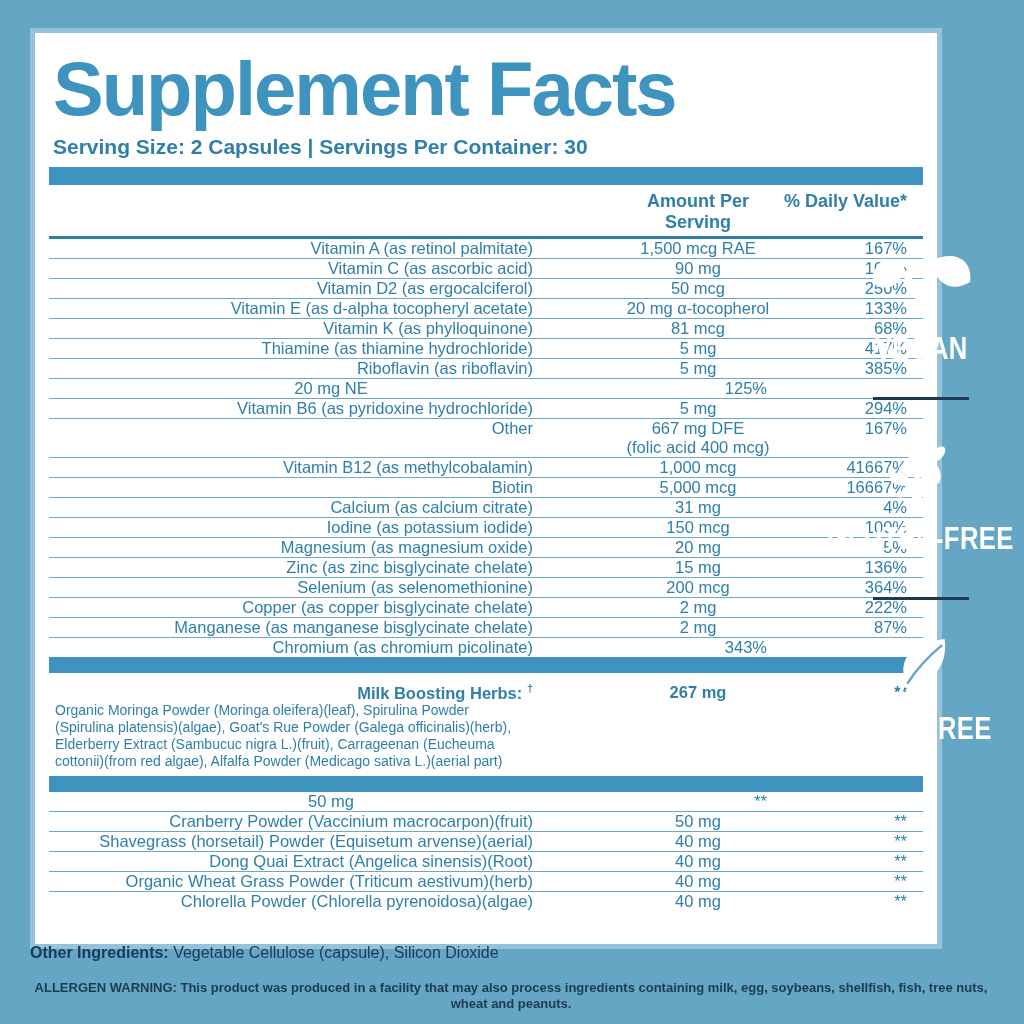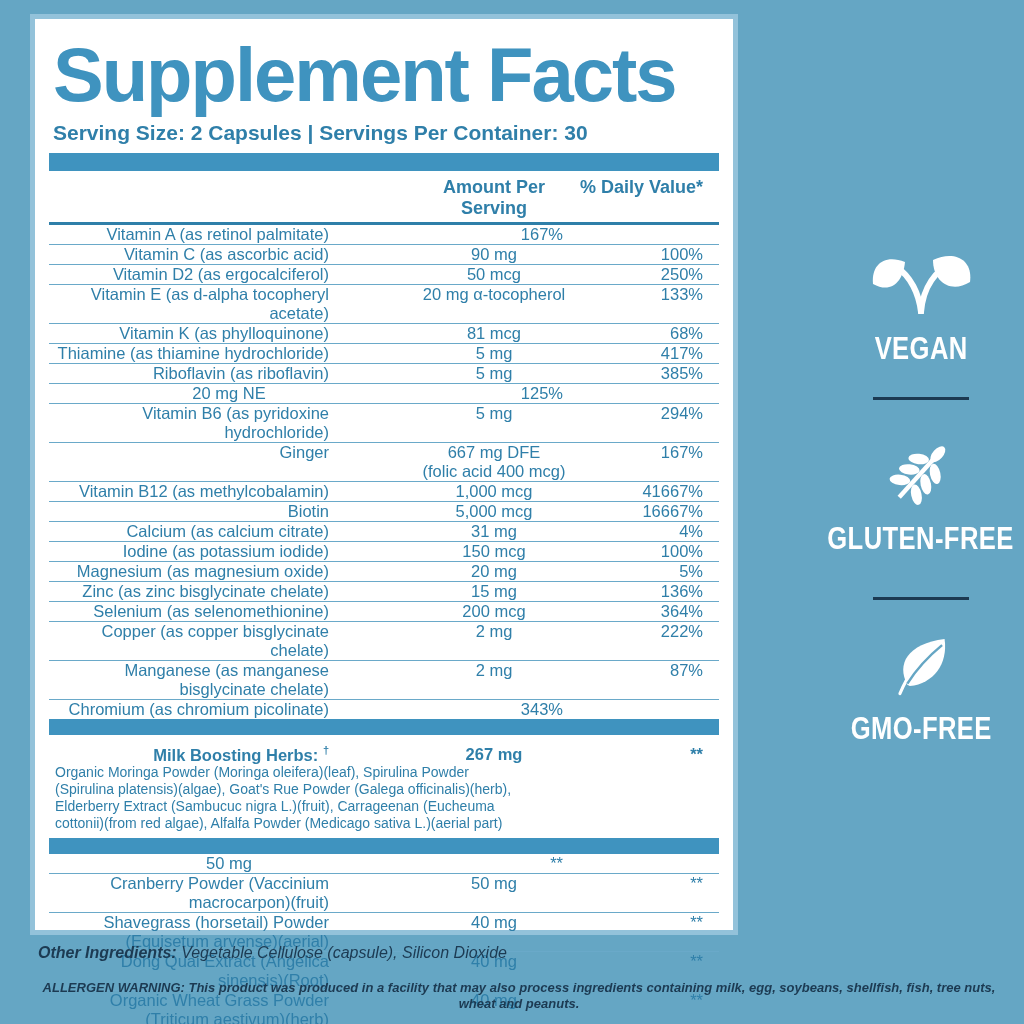--- a/index.html
+++ b/index.html
@@ -3,21 +3,21 @@
 <meta charset="utf-8">
 <style>
   html,body{margin:0;padding:0;}
   body{
     width:1024px;height:1024px;position:relative;overflow:hidden;
     background:var(--bg,#65a6c4);
     font-family:"Liberation Sans", sans-serif;
     -webkit-font-smoothing:antialiased;
   }
   .card{
-    position:absolute;left:30px;top:14px;width:708px;height:921px;
+    position:absolute;left:30px;top:28px;width:912px;height:921px;
     background:#fff;border:5px solid var(--cardBorder,#93c2da);
     box-sizing:border-box;padding:0 14px;
   }
   .title{
     color:var(--accent,#3f93bf);
     font-size:76px;font-weight:600;letter-spacing:-2px;
     line-height:1.05;margin:16px 0 0 4px;
   }
   .serving{
     color:var(--text,#2f7fa9);
@@ -44,21 +44,21 @@
   .cell.amt{text-align:center;padding-left:80px;}
   .cell.dv{text-align:right;padding-right:16px;}
   .amt2{display:block;}
   .bold{font-weight:700;}
   sup{font-size:11px;}
   .herb-desc{
     color:var(--text,#2f7fa9);font-size:14px;line-height:17px;
     width:468px;margin:0 0 6px 6px;
   }
   .herbs-row{border-bottom:none;padding-top:6px;}
-  .bottom-text{position:absolute;left:38px;color:var(--navy,#1c3a52);font-style:italic;}
+  .bottom-text{position:absolute;left:30px;color:var(--navy,#1c3a52);}
   .other{top:944px;font-size:16px;width:960px;}
   .other .lbl{font-weight:700;}
   .allergen{top:980px;font-size:13px;font-weight:700;line-height:15.5px;width:962px;text-align:center;}
   .badge-col{
     position:absolute;left:836px;top:254px;width:170px;
     display:flex;flex-direction:column;align-items:center;color:#fff;
   }
   .badge-label{
     font-weight:700;font-size:32px;letter-spacing:0.5px;white-space:nowrap;
     transform:scaleX(0.8);transform-origin:center;
@@ -80,20 +80,21 @@
   <div class="grid thead">
     <div class="cell name"></div>
     <div class="cell amt">Amount Per Serving</div>
     <div class="cell dv">% Daily Value*</div>
   </div>
 
   <div>
 
       <div class="grid row">
         <div class="cell name">Vitamin A (as retinol palmitate)</div>
+        <div class="cell amt"><span>1,500 mcg RAE</span></div>
         <div class="cell dv">167%</div>
       </div>
 
       <div class="grid row">
         <div class="cell name">Vitamin C (as ascorbic acid)</div>
         <div class="cell amt"><span>90 mg</span></div>
         <div class="cell dv">100%</div>
       </div>
 
       <div class="grid row">
@@ -131,21 +132,21 @@
         <div class="cell dv">125%</div>
       </div>
 
       <div class="grid row">
         <div class="cell name">Vitamin B6 (as pyridoxine hydrochloride)</div>
         <div class="cell amt"><span>5 mg</span></div>
         <div class="cell dv">294%</div>
       </div>
 
       <div class="grid row">
-        <div class="cell name">Ginger</div>
+        <div class="cell name">Other</div>
         <div class="cell amt"><span>667 mg DFE</span><span class="amt2">(folic acid 400 mcg)</span></div>
         <div class="cell dv">167%</div>
       </div>
 
       <div class="grid row">
         <div class="cell name">Vitamin B12 (as methylcobalamin)</div>
         <div class="cell amt"><span>1,000 mcg</span></div>
         <div class="cell dv">41667%</div>
       </div>
 

